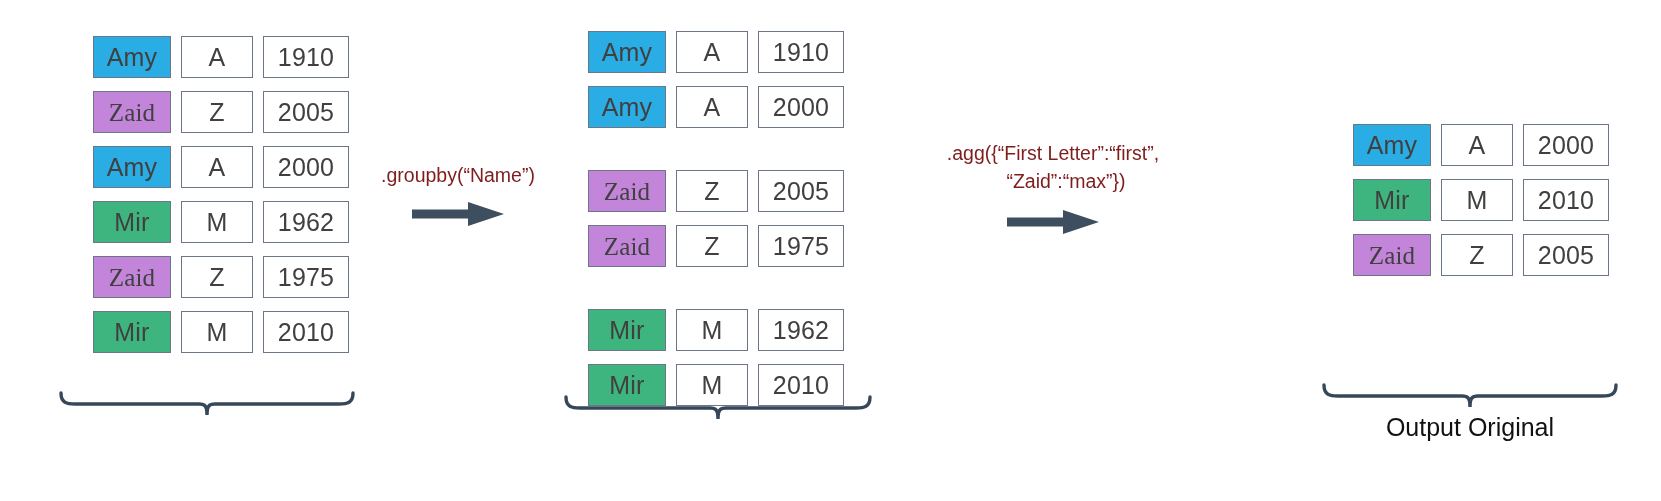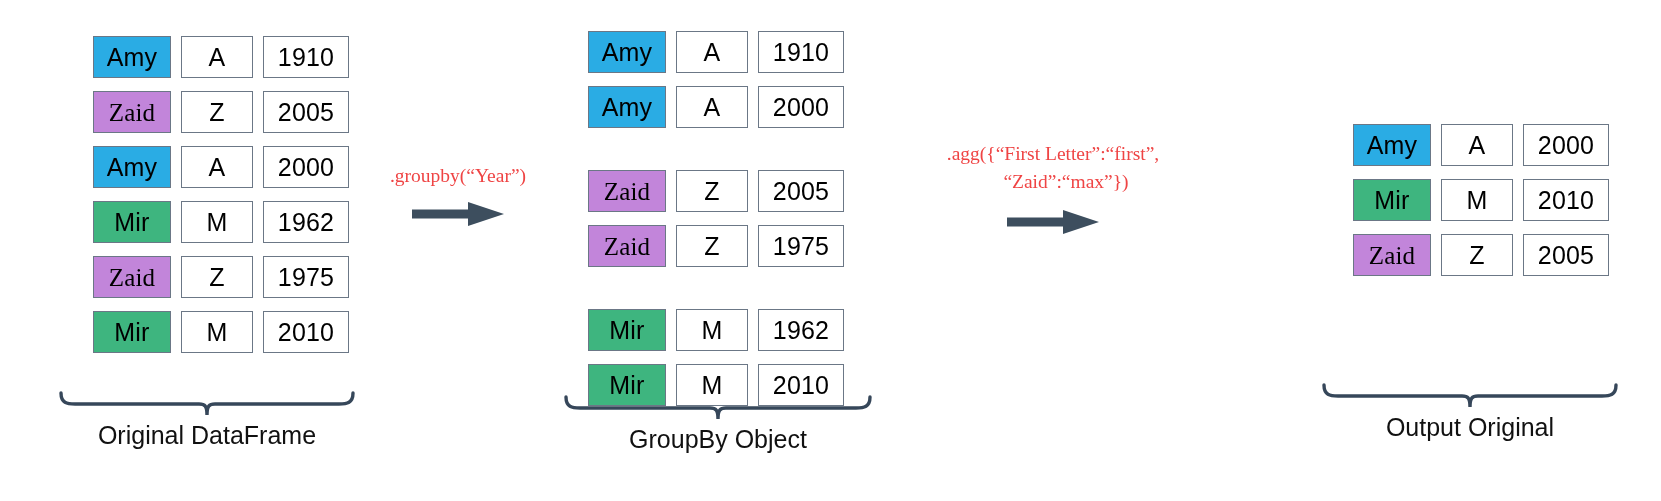--- a/index.html
+++ b/index.html
@@ -36,41 +36,41 @@
     box-sizing: border-box;
     height: 42px;
     border: 1.6px solid #6b7786;
     display: flex;
     align-items: center;
     justify-content: center;
     font-size: 25px;
     line-height: 1;
     letter-spacing: .2px;
     background: #ffffff;
-    color: #000000;
+    color: #404040;
     text-align: center;
   }
   .cell.name  { width: 78px; }
   .cell.init  { width: 72px; }
   .cell.year  { width: 86px; }
 
   .cell.c-blue   { background: #2aace4; }
   .cell.c-purple { background: #c285da; font-family: Liberation Serif, serif; }
   .cell.c-green  { background: #3eb57f; }
 
   
   .op {
     position: absolute;
     text-align: center;
   }
   .op .code {
-    font-family: Liberation Serif, serif;
+    font-family: Liberation Sans, sans-serif;
     font-size: 19.5px;
     line-height: 1.42;
-    color: #ef4444;
+    color: #7f1d1d;
     white-space: pre;
   }
   .op .arrow-wrap {
     display: flex;
     justify-content: center;
     margin-top: 9px;
   }
   .arrow svg { display: block; }
 
   
@@ -124,25 +124,24 @@
       </div>
     </div>
 
   <div class="group-caption" style="left:57px; top:391px; width:300px;">
     <span class="brace">
       <svg width="300" height="26" viewBox="0 0 300 26">
         <path d="M4 2 C4 12, 10 13, 18 13 L142 13 C148 13, 150 15, 150 24
                  C150 15, 152 13, 158 13 L282 13 C290 13, 296 12, 296 2" fill="none" stroke="#36475a" stroke-width="3.4" stroke-linecap="round"></path>
       </svg>
     </span>
-    <div class="caption">Original DataFrame</div>
   </div>
 
   <div class="op" style="left:348px; top:162px; width:220px;">
-    <div class="code">.groupby(“Year”)</div>
+    <div class="code">.groupby(“Name”)</div>
     <div class="arrow-wrap">
       <span class="arrow">
         <svg width="96" height="30" viewBox="0 0 96 30">
           <path d="M2 15 L62 15" stroke="#3d4e5e" stroke-width="9" stroke-linecap="butt"></path>
           <path d="M58 3 L94 15 L58 27 Z" fill="#3d4e5e"></path>
         </svg>
       </span>
     </div>
   </div>
 
@@ -185,21 +184,20 @@
       </div>
     </div>
 
   <div class="group-caption" style="left:562px; top:395px; width:312px;">
     <span class="brace">
       <svg width="312" height="26" viewBox="0 0 312 26">
         <path d="M4 2 C4 12, 10 13, 18 13 L148 13 C154 13, 156 15, 156 24
                  C156 15, 158 13, 164 13 L294 13 C302 13, 308 12, 308 2" fill="none" stroke="#36475a" stroke-width="3.4" stroke-linecap="round"></path>
       </svg>
     </span>
-    <div class="caption">GroupBy Object</div>
   </div>
 
   <div class="op" style="left:868px; top:140px; width:370px;">
     <div class="code">.agg({“First Letter”:“first”,</div>
     <div class="code" style="padding-left:26px;">“Zaid”:“max”})</div>
     <div class="arrow-wrap" style="margin-top:12px;">
       <span class="arrow">
         <svg width="96" height="30" viewBox="0 0 96 30">
           <path d="M2 15 L62 15" stroke="#3d4e5e" stroke-width="9" stroke-linecap="butt"></path>
           <path d="M58 3 L94 15 L58 27 Z" fill="#3d4e5e"></path>

